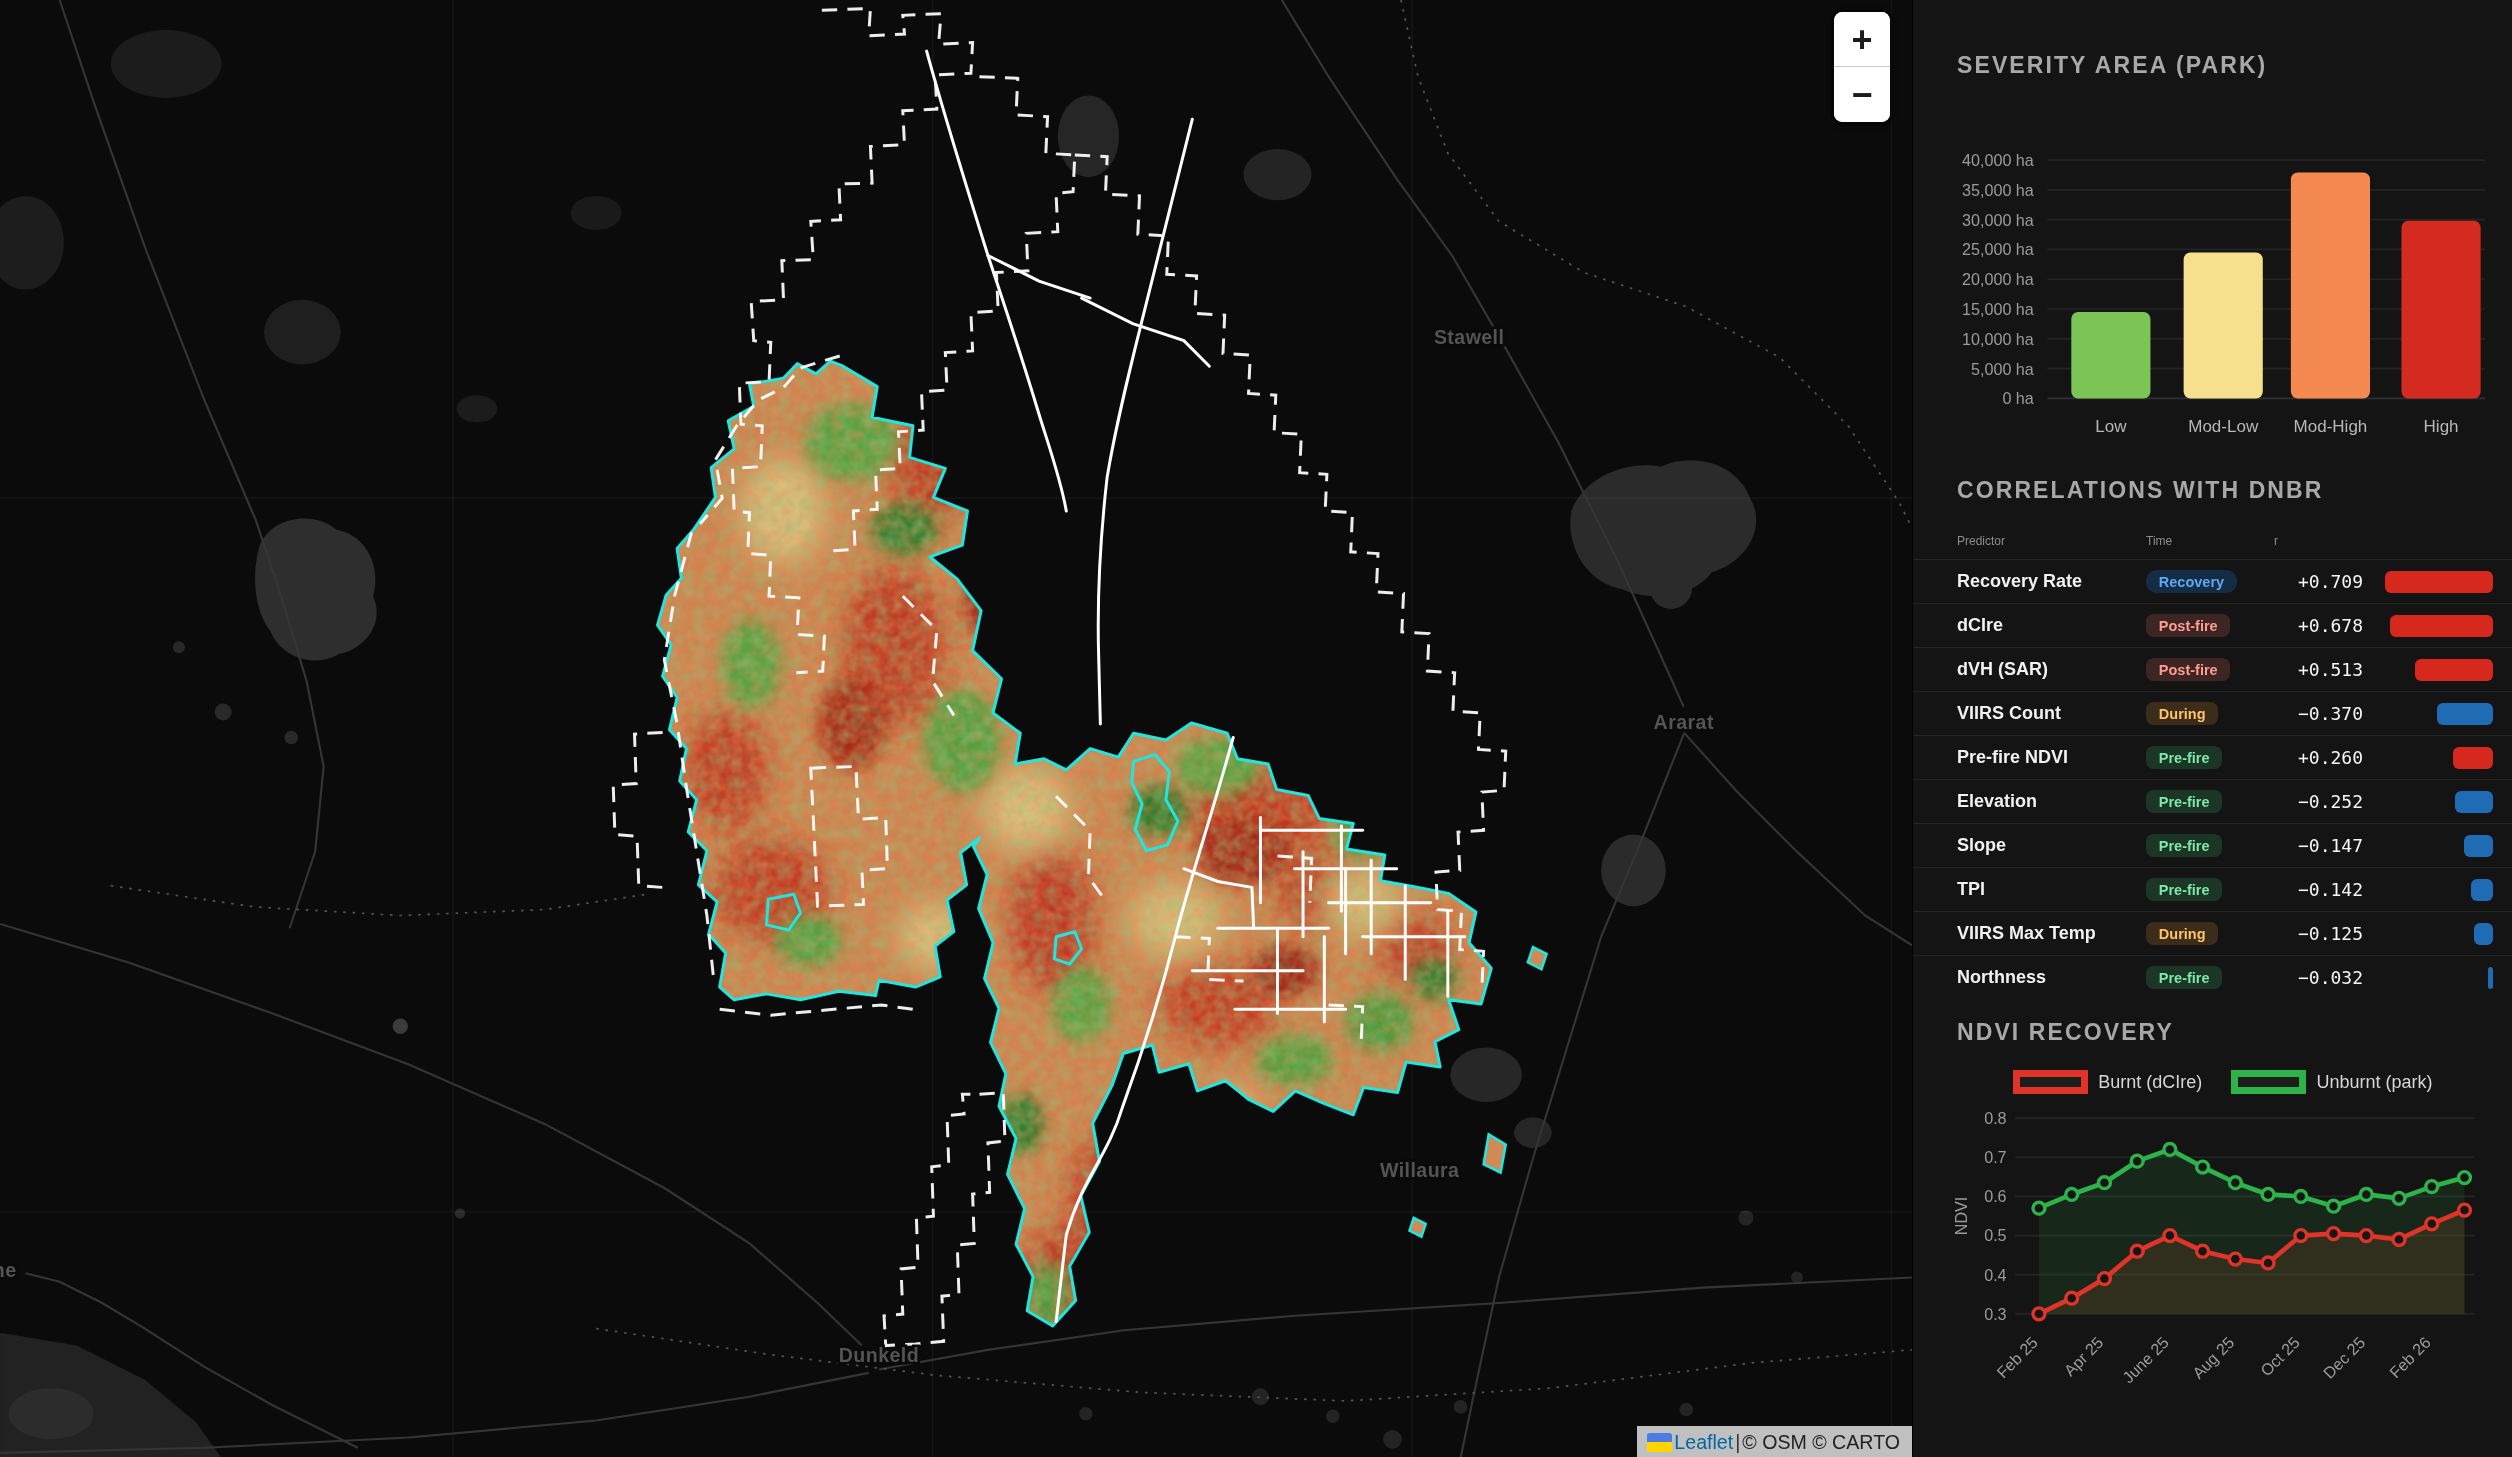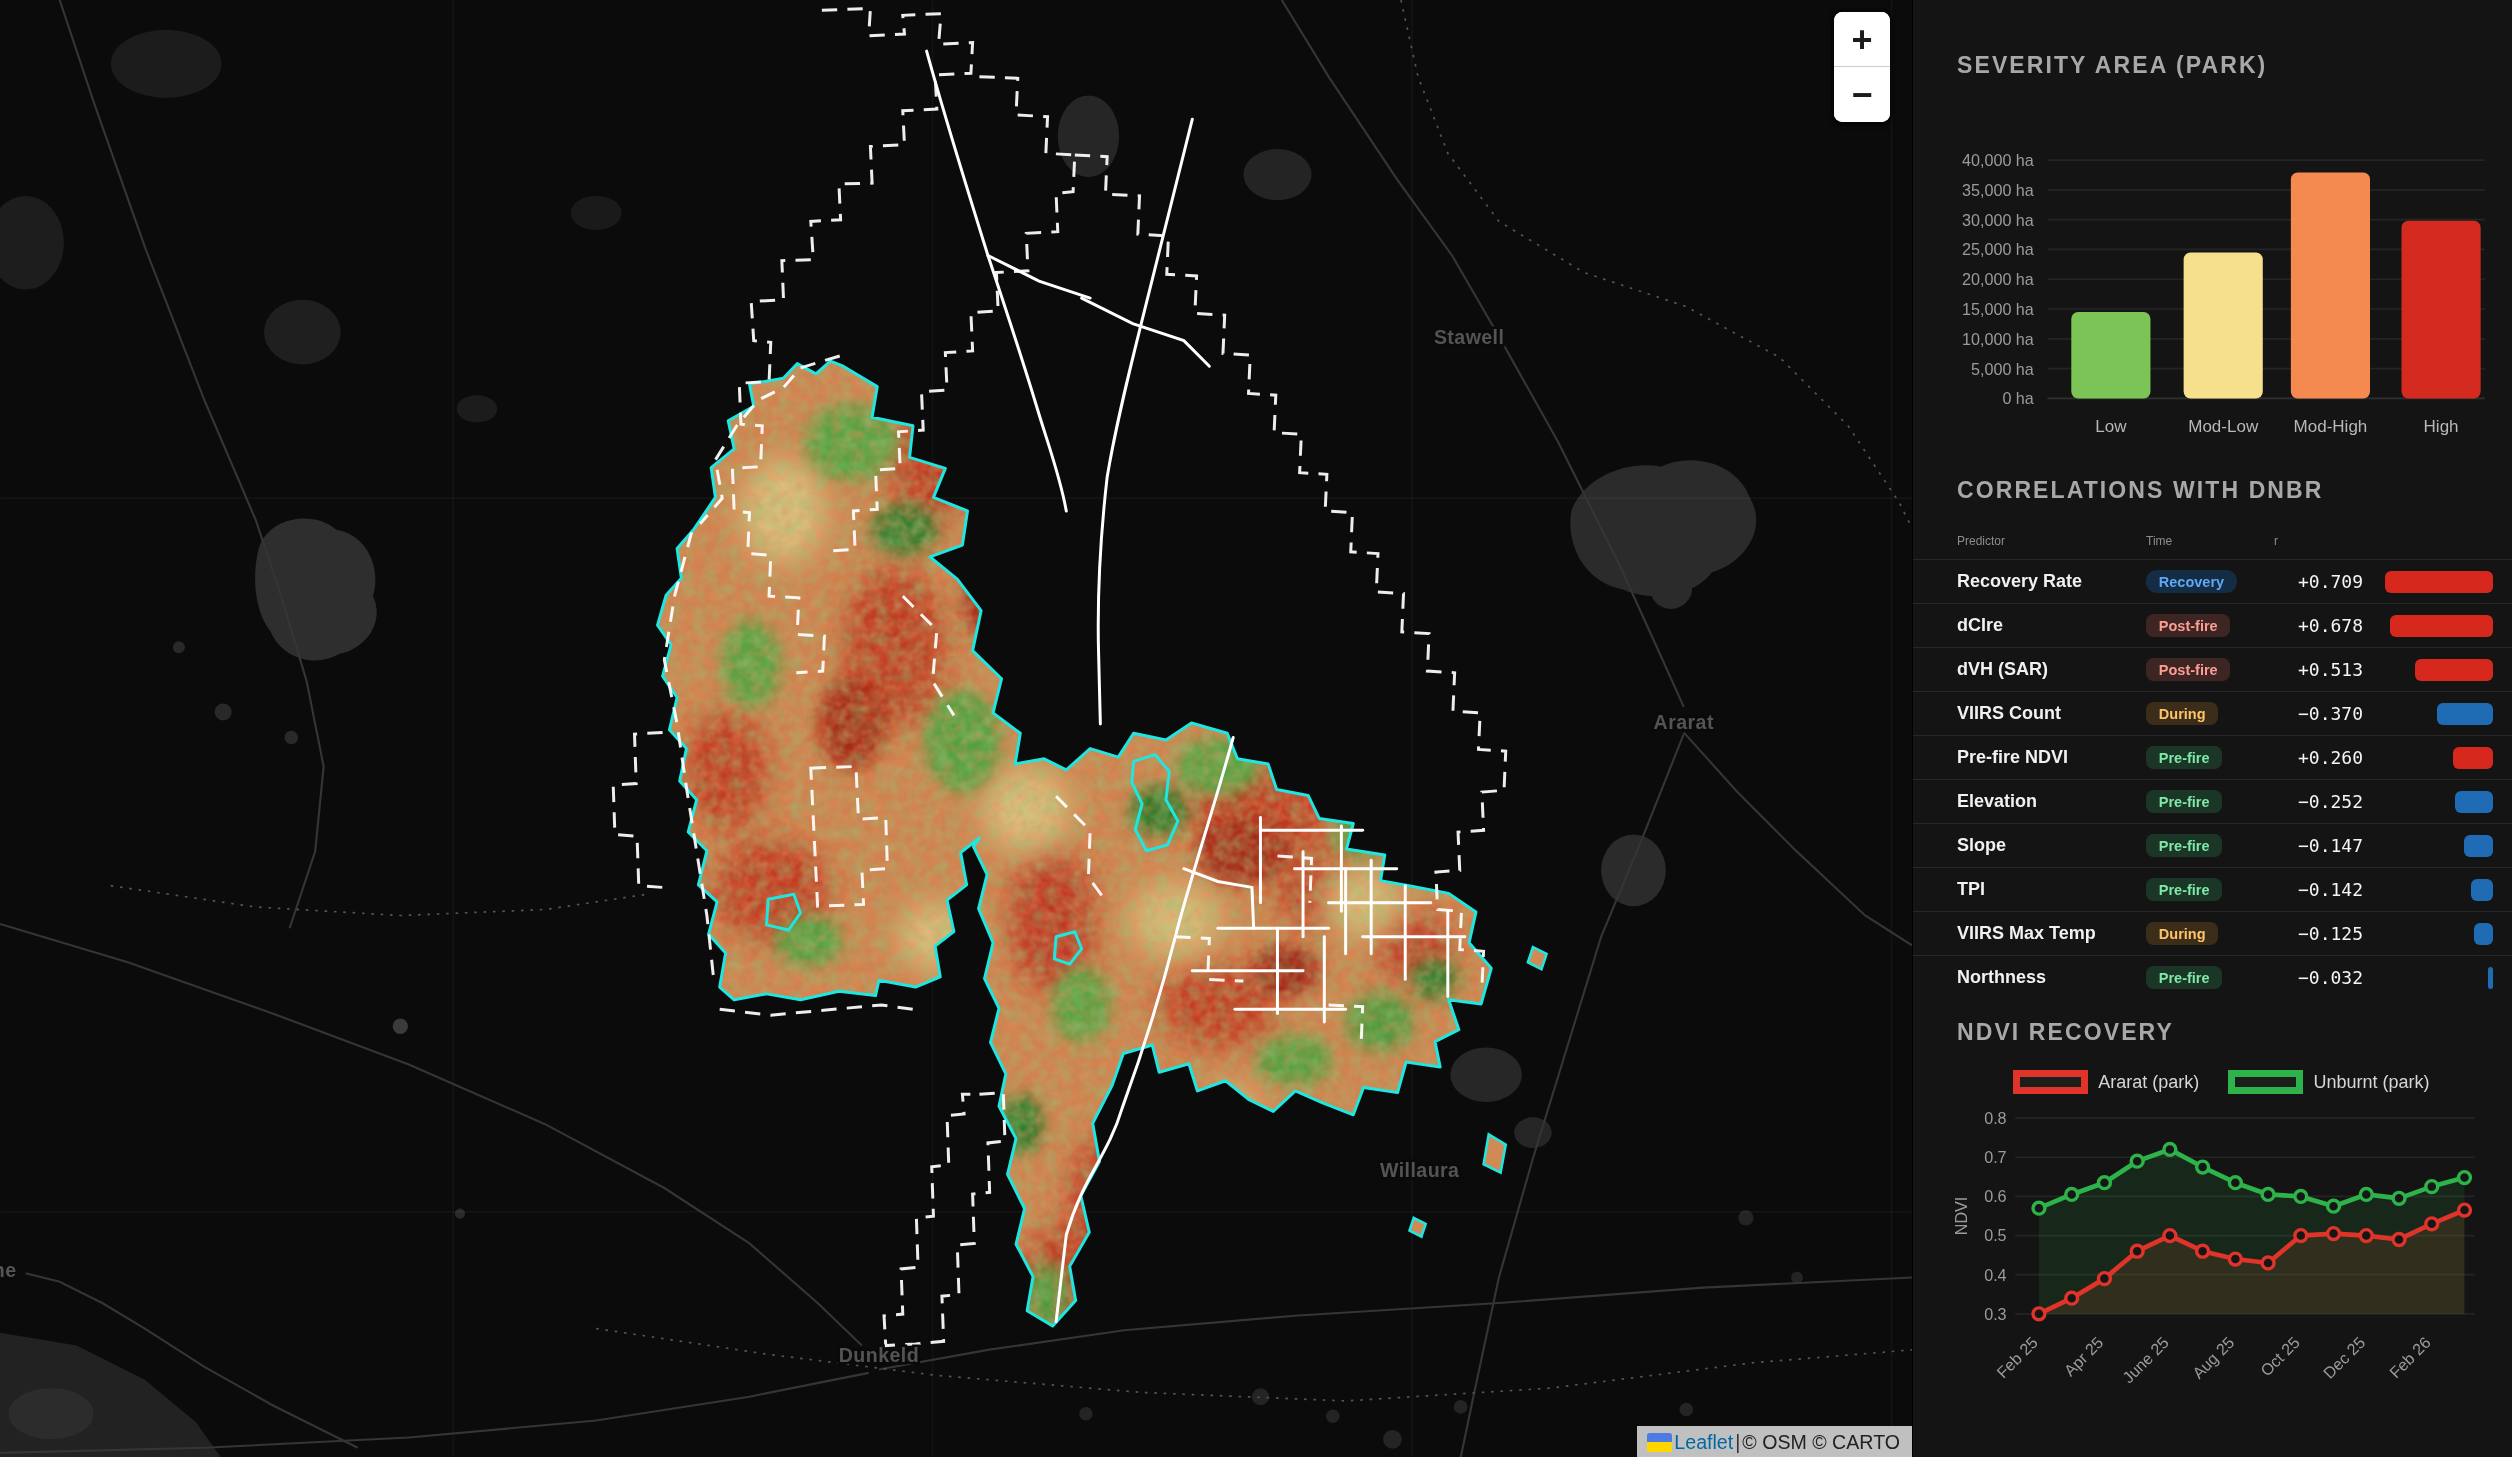--- a/index.html
+++ b/index.html
@@ -394,21 +394,21 @@
               <span class="rbar" style="width: 5.1px; background: rgb(31, 108, 180);"></span>
             </span>
           </div>
         </div>
     </div>
 
     <div class="sec-title" id="ndvi-title">NDVI RECOVERY</div>
     <div id="ndvi-legend">
         <span class="leg-item">
           <span class="leg-swatch" style="border-color: rgb(224, 52, 42);"></span>
-          <span class="leg-label">Ararat (park)</span>
+          <span class="leg-label">Burnt (dCIre)</span>
         </span>
         <span class="leg-item">
           <span class="leg-swatch" style="border-color: rgb(46, 179, 74);"></span>
           <span class="leg-label">Unburnt (park)</span>
         </span>
       </div>
     <svg id="ndvi-svg" width="600" height="332" viewBox="0 0 705 390">
         <line x1="120" y1="243" x2="660" y2="243" stroke="#242424" stroke-width="2"></line>
         <text x="110" y="250" text-anchor="end" class="tick-txt">0.3</text>
         <line x1="120" y1="197" x2="660" y2="197" stroke="#242424" stroke-width="2"></line>

